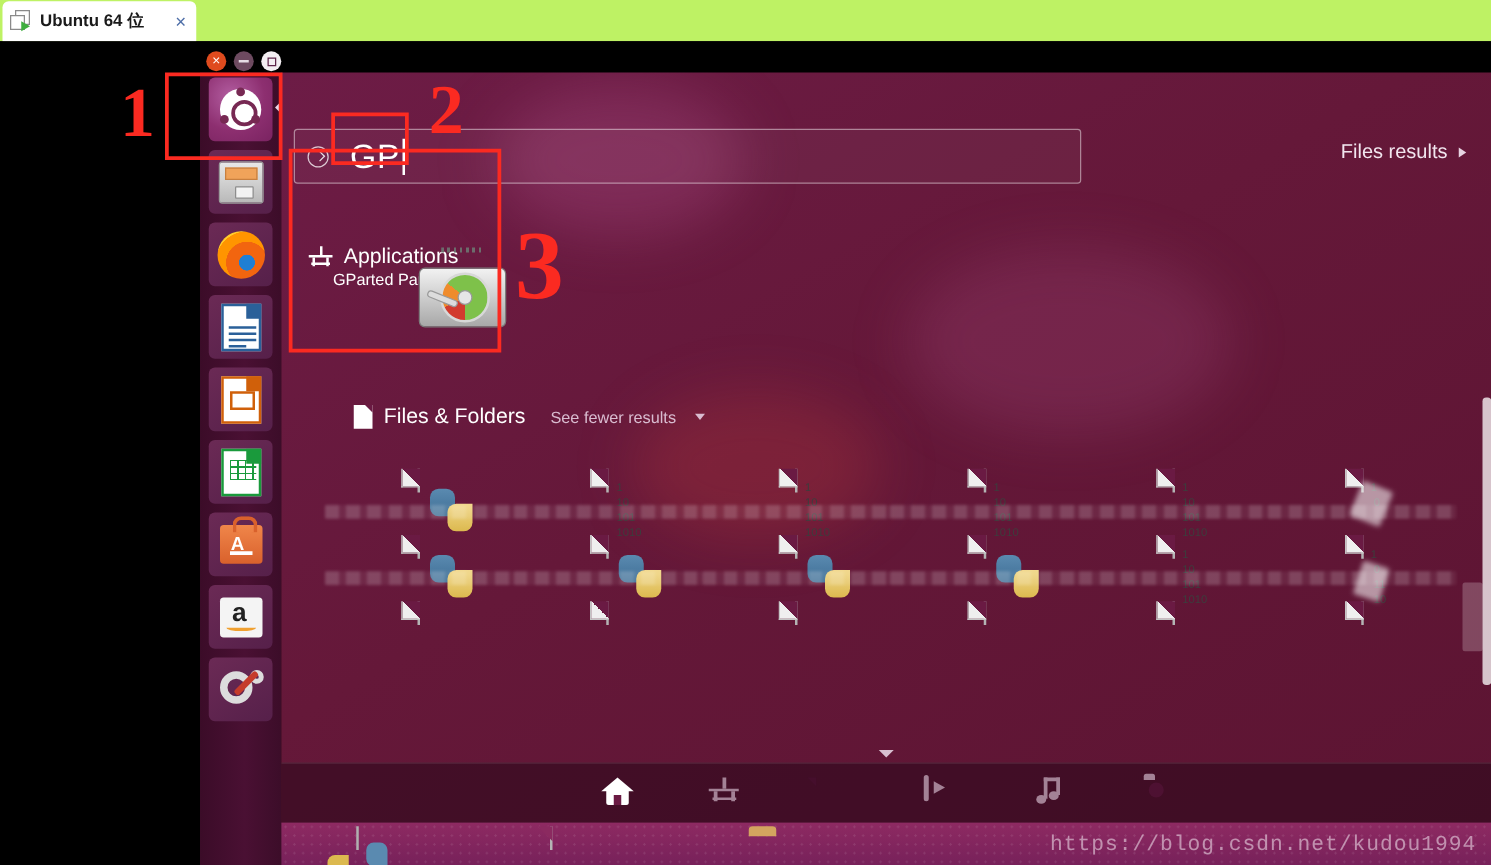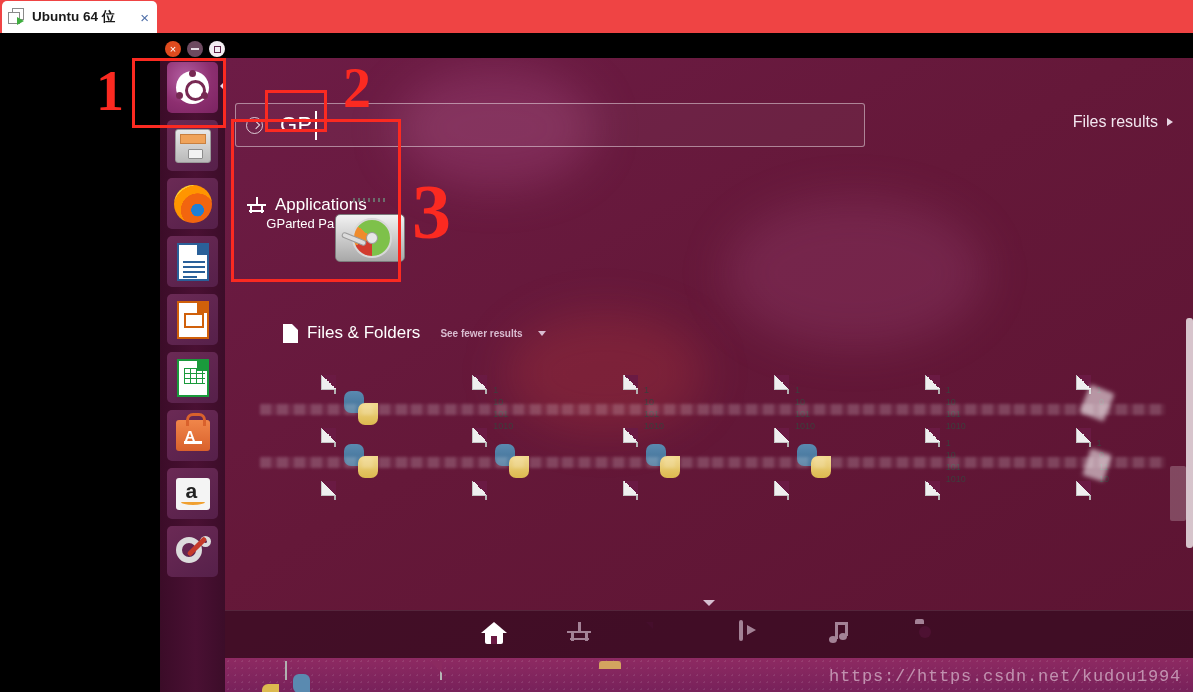--- a/index.html
+++ b/index.html
@@ -6,21 +6,21 @@
   html,body { width:1193px; height:692px; overflow:hidden; }
   body {
     font-family:"Liberation Sans", sans-serif;
     background:#000;
     position:relative;
   }
 
   
   #vmware-tabbar{
     position:absolute; left:0; top:0; width:1193px; height:33px;
-    background:#ef4444;
+    background:#bef264;
     padding-left:12px;
   }
   #vmware-tab{
     position:absolute; left:2px; top:1px; width:155px; height:32px;
     background:#ffffff; border-radius:5px 5px 0 0;
     display:flex; align-items:center; padding:0 6px; gap:6px;
   }
   #vmware-tab .tab-icon{ width:18px; height:18px; position:relative; flex:0 0 18px;}
   #vmware-tab .tab-icon .sq1{position:absolute;left:4px;top:0;width:12px;height:12px;border:1.6px solid #8a8a8a;background:#fff;}
   #vmware-tab .tab-icon .sq2{position:absolute;left:0;top:4px;width:12px;height:12px;border:1.6px solid #8a8a8a;background:#fff;}
@@ -110,32 +110,32 @@
     position:absolute;left:0;top:0;width:630px;height:44px;
     border:1px solid rgba(255,255,255,.45);border-radius:3px;
     background:rgba(255,255,255,.04);
     display:flex;align-items:center;padding-left:10px;
   }
   #search-icon{width:17px;height:17px;border-radius:50%;border:1.5px solid rgba(255,255,255,.75);
     position:relative;flex:0 0 17px;}
   #search-icon::after{content:"";position:absolute;left:6px;top:4px;width:5px;height:5px;
     border-right:1.5px solid rgba(255,255,255,.85);border-bottom:1.5px solid rgba(255,255,255,.85);
     transform:rotate(-45deg);}
-  #search-text{margin-left:17px;font-size:22px;color:#ffffff;letter-spacing:.5px;line-height:1;}
+  #search-text{margin-left:17px;font-size:27px;color:#ffffff;letter-spacing:.5px;line-height:1;}
   #search-caret{width:2px;height:29px;background:#fff;margin-left:2px;}
   #filter-results{
     position:absolute;right:10px;top:10px;display:flex;align-items:center;gap:9px;cursor:pointer;
   }
   #filter-results .lbl{font-size:16px;color:#f2e6ef;}
   #filter-results .arw{width:0;height:0;border-left:6px solid #e7d4e2;border-top:4px solid transparent;border-bottom:4px solid transparent;}
 
   
   .cat-head{position:absolute;display:flex;align-items:center;gap:9px;}
   .cat-head .title{font-size:17px;color:#ffffff;}
-  .cat-head .more{font-size:10px;color:#d9bcd0;margin-left:11px;cursor:pointer;font-weight:bold;}
+  .cat-head .more{font-size:13px;color:#d9bcd0;margin-left:11px;cursor:pointer;}
   .cat-head .more-arw{margin-left:6px;width:0;height:0;border-top:5px solid #d9bcd0;border-left:4px solid transparent;border-right:4px solid transparent;}
   .apps-glyph{width:19px;height:17px;position:relative;}
   .apps-glyph .ln{position:absolute;left:0;width:19px;height:2px;background:#fff;}
   .apps-glyph .lg{position:absolute;width:2px;height:7px;background:#fff;}
   .file-glyph{width:15px;height:19px;background:#fff;position:relative;}
   .file-glyph::after{content:"";position:absolute;right:0;top:0;border-top:6px solid #6a1a43;border-left:6px solid transparent;}
 
   
   #app-result{position:absolute;left:35px;top:148px;width:150px;text-align:center;cursor:pointer;}
   #app-result .label{margin-top:10px;font-size:13px;color:#fff;line-height:1.25;}
@@ -534,21 +534,21 @@
       <span class="pd"><span class="py1"></span><span class="py2"></span></span>
     </div>
     <div class="dicon" style="left:215px">
       <span class="plain"></span>
     </div>
     <div class="dicon" style="left:370px;top:8px">
       <span class="fold2"></span>
     </div>
   </div>
 
-  <div id="watermark">https://https.csdn.net/kudou1994</div>
+  <div id="watermark">https://blog.csdn.net/kudou1994</div>
 
   <div class="redbox" style="left:132px;top:25px;width:94px;height:70px;"></div>
   <div class="redbox" style="left:265px;top:57px;width:62px;height:42px;"></div>
   <div class="redbox" style="left:231px;top:86px;width:170px;height:163px;"></div>
 
   <div class="rednum" style="left:96px;top:30px;">1</div>
   <div class="rednum" style="left:343px;top:27px;">2</div>
   <div class="rednum" style="left:412px;top:140px;font-size:78px;">3</div>
 </div>
 

